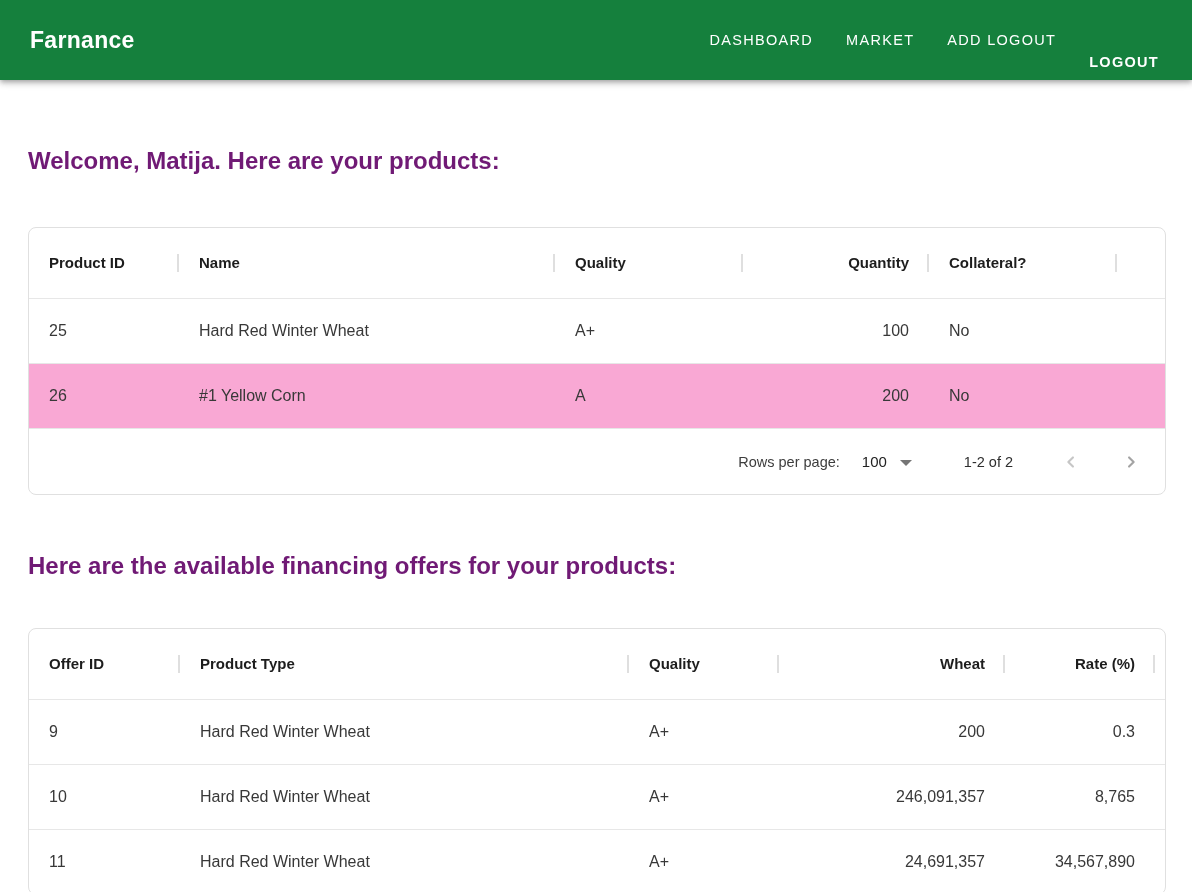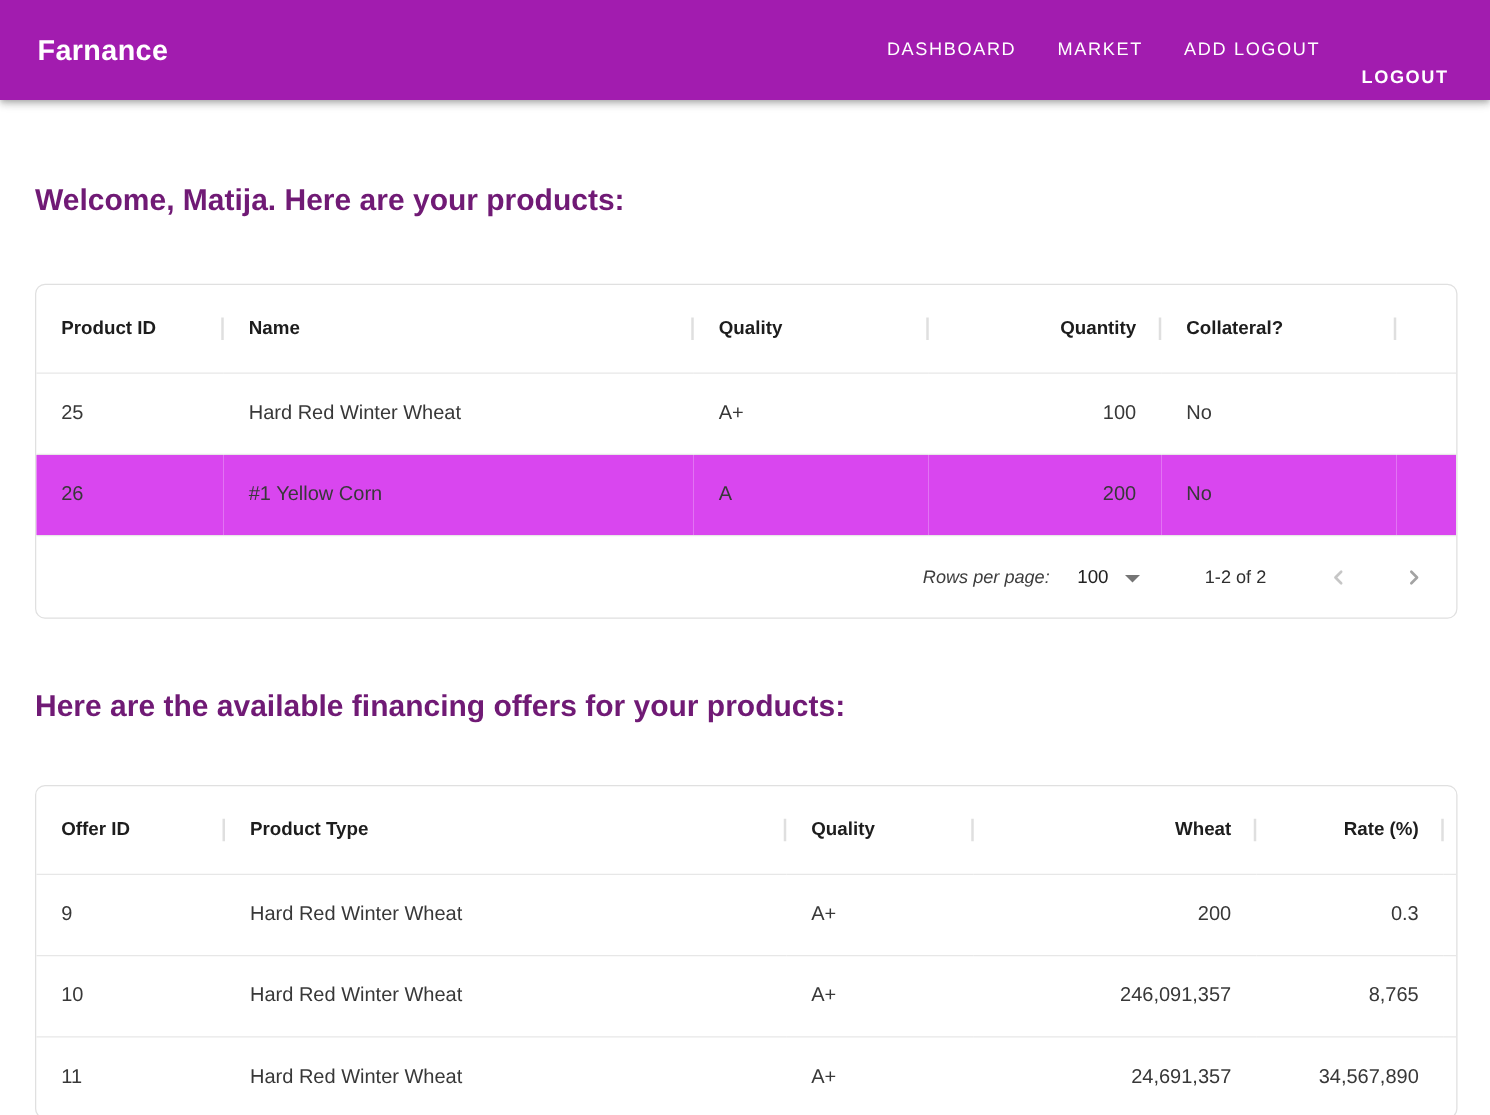--- a/index.html
+++ b/index.html
@@ -11,21 +11,21 @@
     height: 892px;
     overflow: hidden;
     background: #ffffff;
     font-family: "Liberation Sans", "DejaVu Sans", sans-serif;
     -webkit-font-smoothing: antialiased;
   }
 
   
   .app-bar {
     height: 80px;
-    background: #a21caf;
+    background: #15803d;
     display: flex;
     align-items: center;
     padding: 0 33px 0 30px;
     box-sizing: border-box;
     box-shadow: 0 2px 4px -1px rgba(0,0,0,.2), 0 4px 5px 0 rgba(0,0,0,.14), 0 1px 10px 0 rgba(0,0,0,.12);
     position: relative;
     z-index: 5;
   }
   .brand {
     color: #ffffff;
@@ -102,35 +102,35 @@
   td {
     height: 65px;
     font-size: 16px;
     color: #383838;
     padding: 0 20px;
     box-sizing: border-box;
     white-space: nowrap;
     overflow: hidden;
   }
   tbody tr { border-top: 1px solid #e7e7e7; margin-top: 48px; }
-  tr.hovered { background: #d946ef; }
+  tr.hovered { background: #f9a8d4; }
   .ar { text-align: right; }
 
   
   .pagination {
     border-top: 1px solid #e7e7e7;
     height: 65px;
     display: flex;
     align-items: center;
     justify-content: flex-end;
     padding-right: 22px;
     font-size: 14.5px;
     color: #2e2e2e;
   }
-  .rpp-label { color: #3d3d3d; font-style: italic; }
+  .rpp-label { color: #3d3d3d; }
   .rpp-select {
     display: flex;
     align-items: center;
     margin-left: 22px;
     font-size: 15px;
     color: #222;
     cursor: pointer;
     user-select: none;
   }
   .tri {

